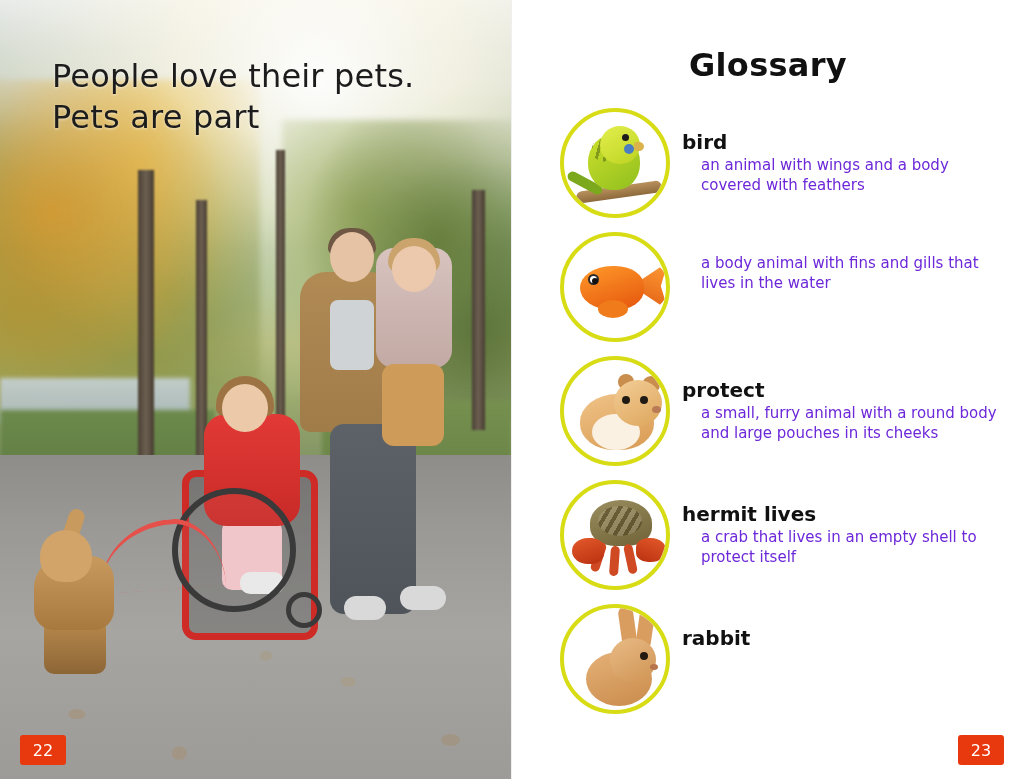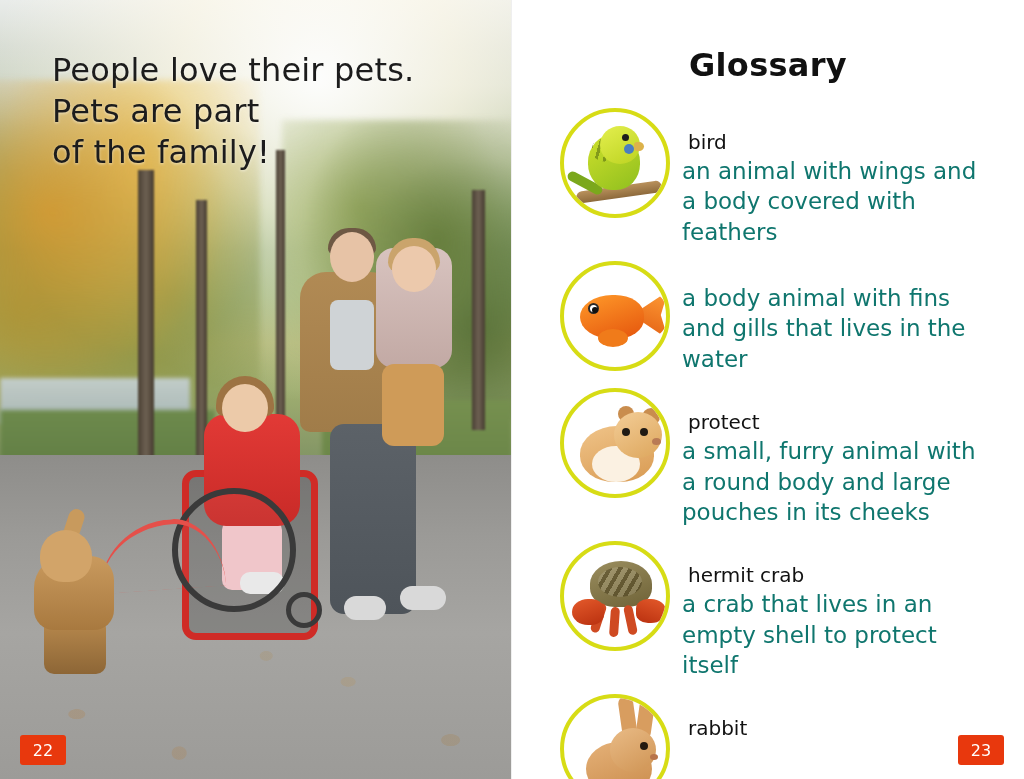--- a/index.html
+++ b/index.html
@@ -219,21 +219,21 @@
   }
   .leash {
     left: 98px; top: 520px; width: 126px; height: 70px;
     border-top: 5px solid #e5504a;
     border-radius: 60% 40% 0 0 / 100% 100% 0 0;
     transform: rotate(-4deg);
   }
 
   .caption {
     position: absolute;
-    left: 52px; top: 50px;
+    left: 52px; top: 56px;
     width: 430px;
     font-size: 32px;
     line-height: 1.28;
     color: #1c1c1c;
     letter-spacing: .2px;
     text-shadow: 0 1px 3px rgba(255,255,255,0.55);
   }
 
   .page-num {
     position: absolute;
@@ -283,30 +283,30 @@
     position: relative;
     overflow: hidden;
     background: #ffffff;
     margin-right: 12px;
   }
   .entry-text {
     padding-top: 22px;
   }
   .term {
     font-size: 20px;
-    font-weight: 400;
+    font-weight: 700;
     color: #111;
     margin-bottom: 2px;
-    margin-left: 6px;
   }
   .def {
-    font-size: 23px;
+    font-size: 15px;
     line-height: 1.32;
-    color: #0f766e;
+    color: #6d28d9;
     max-width: 300px;
+    margin-left: 19px;
   }
 
   
   .art { position: absolute; }
 
   
   .bird-body { left: 24px; top: 22px; width: 52px; height: 56px; background: linear-gradient(145deg,#cfe02c,#8fbf1e); border-radius: 50% 50% 46% 46%; }
   .bird-head { left: 36px; top: 14px; width: 40px; height: 38px; background: linear-gradient(150deg,#e4ef4e,#bcd321); border-radius: 50%; }
   .bird-cheek { left: 60px; top: 32px; width: 10px; height: 10px; background:#4a7ec0; border-radius: 50%; }
   .bird-eye { left: 58px; top: 22px; width: 7px; height: 7px; background:#1d1d1d; border-radius: 50%; }
@@ -400,21 +400,20 @@
       <div class="fig leash"></div>
       <div class="fig dog-tail"></div>
       <div class="fig dog-legs"></div>
       <div class="fig dog-body"></div>
       <div class="fig dog-head"></div>
     </div>
 
     <div class="caption">
       <div>People love their pets.</div>
       <div>Pets are part</div>
-      <div>of the family!</div>
     </div>
 
     <div class="page-num left">22</div>
   </div>
 
   <div class="gutter"></div>
 
   <div class="page-right">
     <div class="glossary-title">Glossary</div>
 
@@ -470,21 +469,21 @@
       <div class="entry">
         <div class="thumb">
           <div class="art crab-shell"></div>
           <div class="art crab-leg" style="left:30px; top:58px; transform:rotate(18deg);"></div>
           <div class="art crab-leg" style="left:46px; top:62px; transform:rotate(4deg);"></div>
           <div class="art crab-leg" style="left:62px; top:60px; transform:rotate(-12deg);"></div>
           <div class="art crab-claw"></div>
           <div class="art crab-claw2"></div>
         </div>
         <div class="entry-text">
-          <div class="term">hermit crab</div>
+          <div class="term">hermit lives</div>
           <div class="def">a crab that lives in an empty shell to protect itself</div>
         </div>
       </div>
 
       <div class="entry">
         <div class="thumb">
           <div class="art rab-ear"></div>
           <div class="art rab-ear2"></div>
           <div class="art rab-body"></div>
           <div class="art rab-head"></div>

